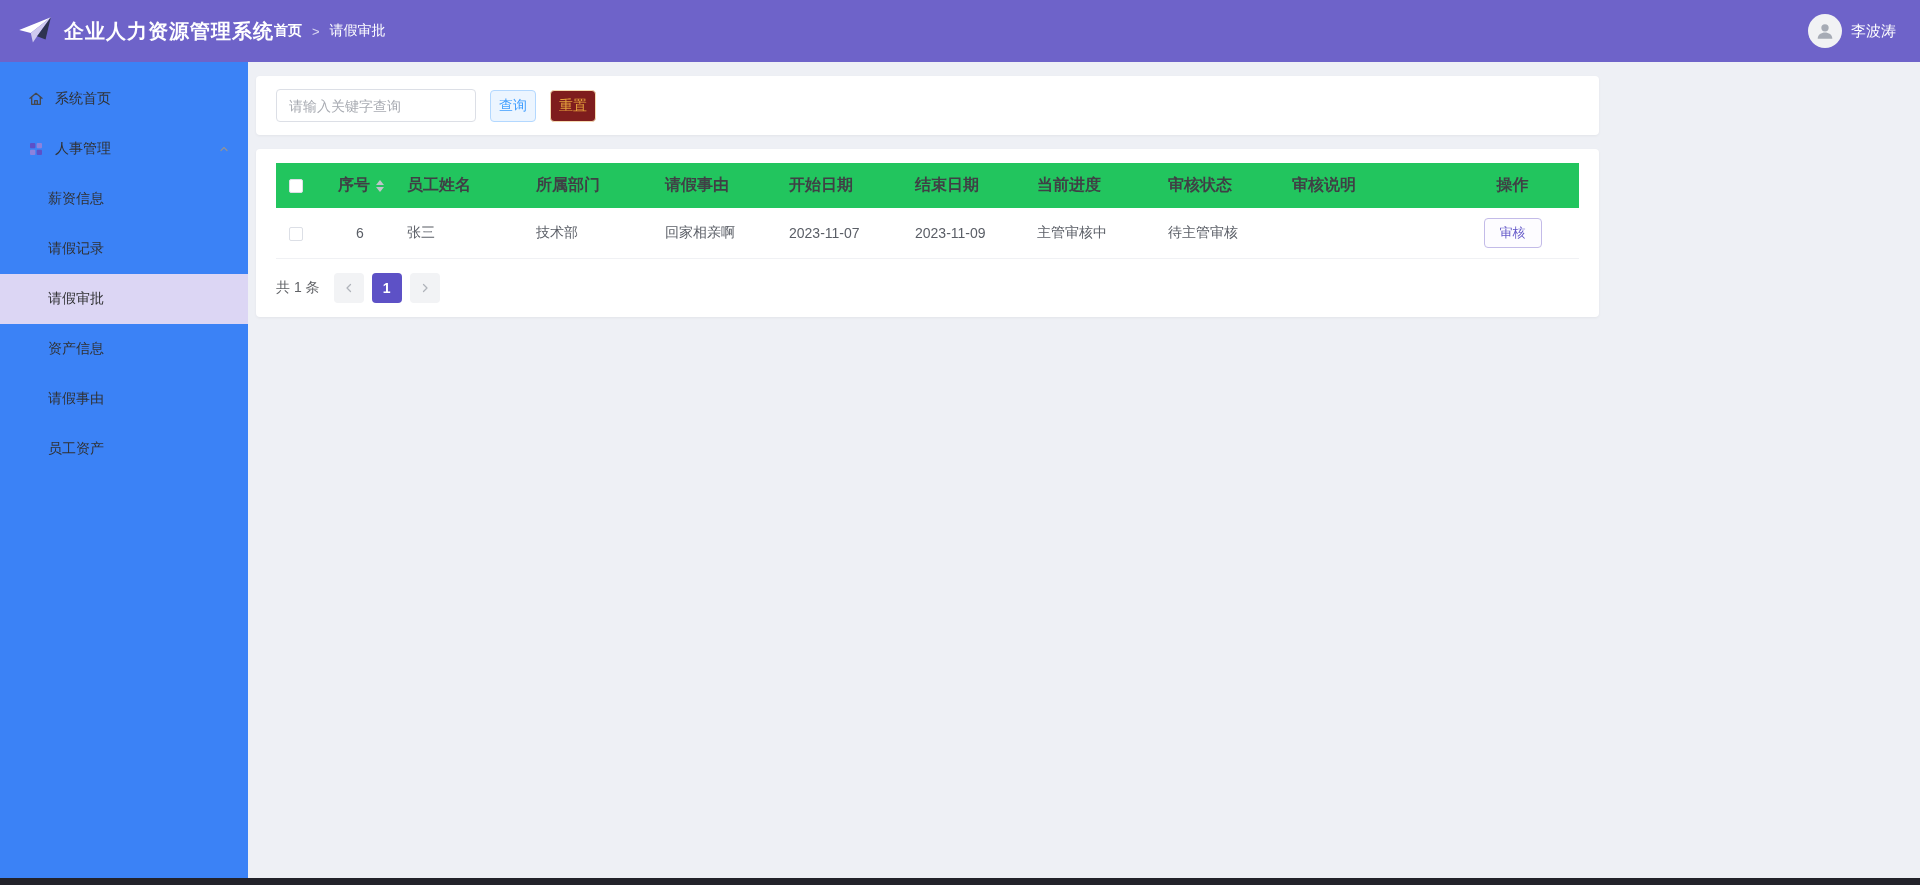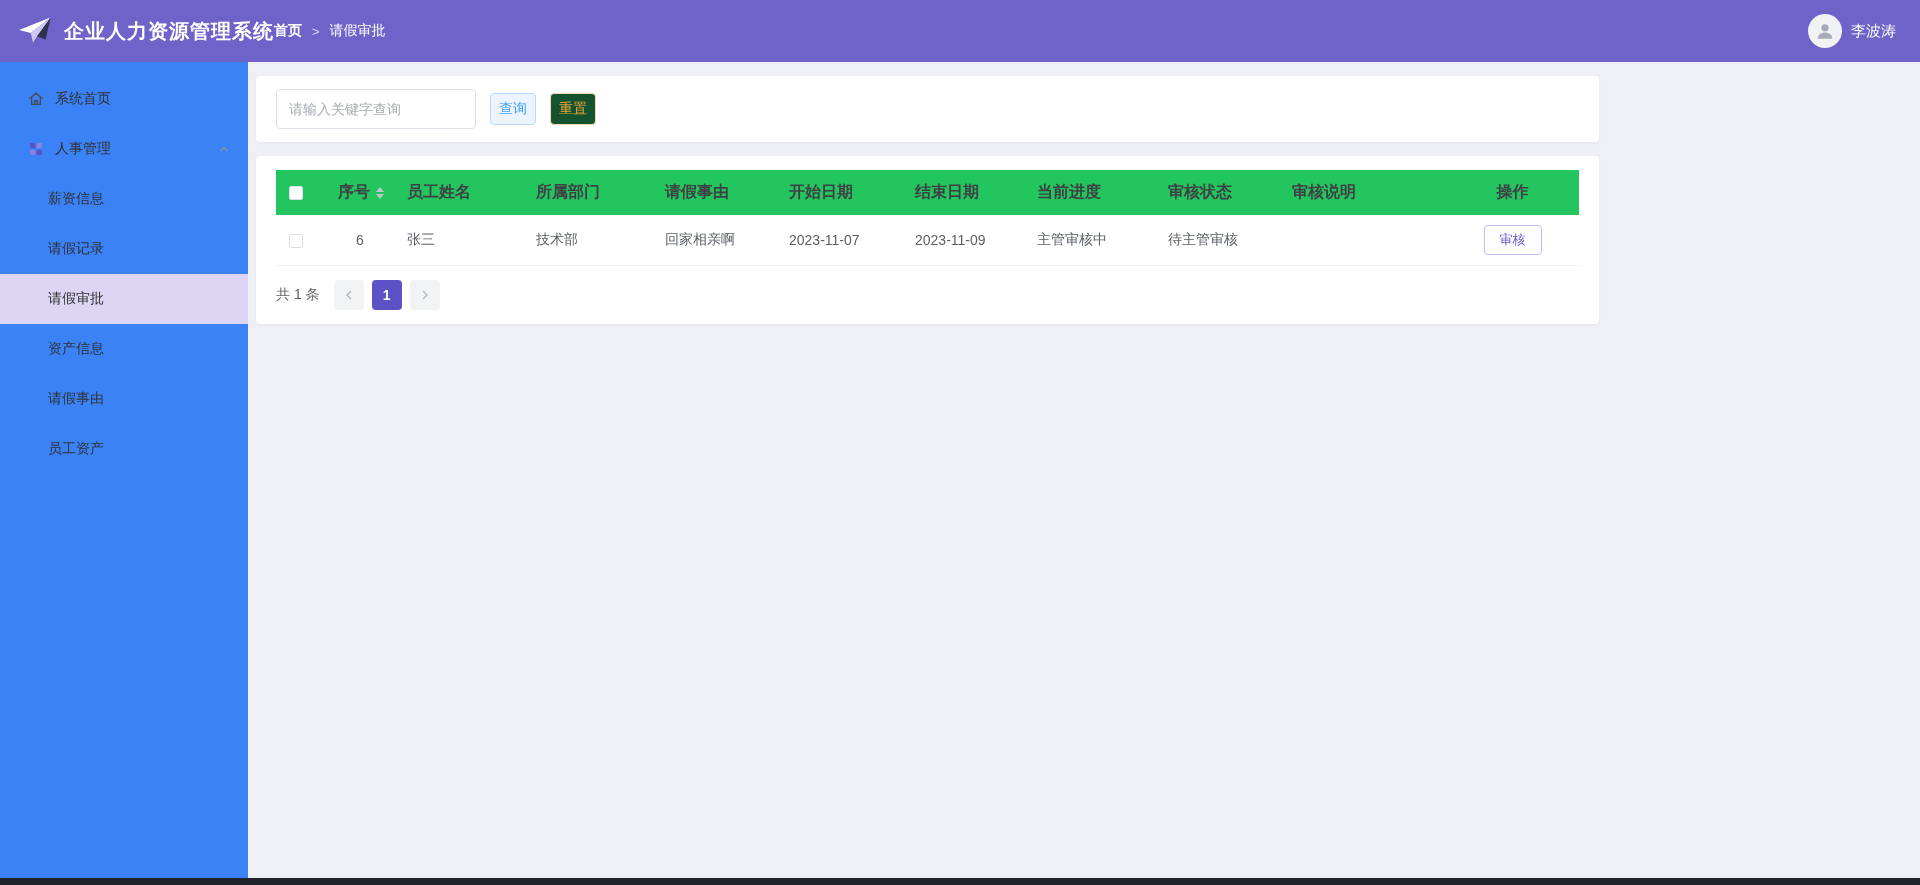--- a/index.html
+++ b/index.html
@@ -29,25 +29,25 @@
   .menu-item .label { flex:1; }
   .menu-item .mi-icon { display:flex; align-items:center; }
   .submenu .menu-item { padding-left:48px; }
   .menu-item.active { background:#dcd6f4; }
 
   .main { flex:1; padding:14px 0 0 8px; min-width:0; }
   .card { background:#fff; border-radius:4px; width:1343px; box-shadow:0 1px 3px rgba(0,0,0,.05); }
 
   
   .search-card { padding:13px 20px; display:flex; align-items:center; margin-bottom:14px; }
-  .search-input { width:200px; height:40px; border:1px solid #dcdfe6; border-radius:4px; padding:8px 12px; font-size:14px; color:#333; outline:none; font-family:inherit; }
+  .search-input { width:200px; height:33px; border:1px solid #dcdfe6; border-radius:4px; padding:8px 12px; font-size:14px; color:#333; outline:none; font-family:inherit; }
   .search-input::placeholder { color:#a8abb2; }
   .btn { height:32px; padding:0 8px; border-radius:4px; font-size:14px; cursor:pointer; border:1px solid transparent; font-family:inherit; }
   .btn-query { margin-left:14px; background:#ecf5ff; border-color:#b3d8ff; color:#409eff; }
-  .btn-reset { margin-left:14px; background:#14532d; border-color:#f5dab1; color:#e6a23c; }
+  .btn-reset { margin-left:14px; background:#7f1d1d; border-color:#f5dab1; color:#e6a23c; }
 
   
   .table-card { padding:14px 20px; }
   table { width:100%; border-collapse:collapse; table-layout:fixed; }
   thead th { height:45px; background:#22c55e; font-weight:bold; color:#3f4045; text-align:left; font-size:16px; }
   tbody td { height:50px; border-bottom:1px solid #f0f1f4; color:#5a5e66; font-size:14px; }
   th.col-index { padding-left:16px; }
   td.col-index { padding-left:34px; }
   th.col-ckbox, td.col-ckbox { padding-left:13px; }
   th.col-action, td.col-action { text-align:center; }

